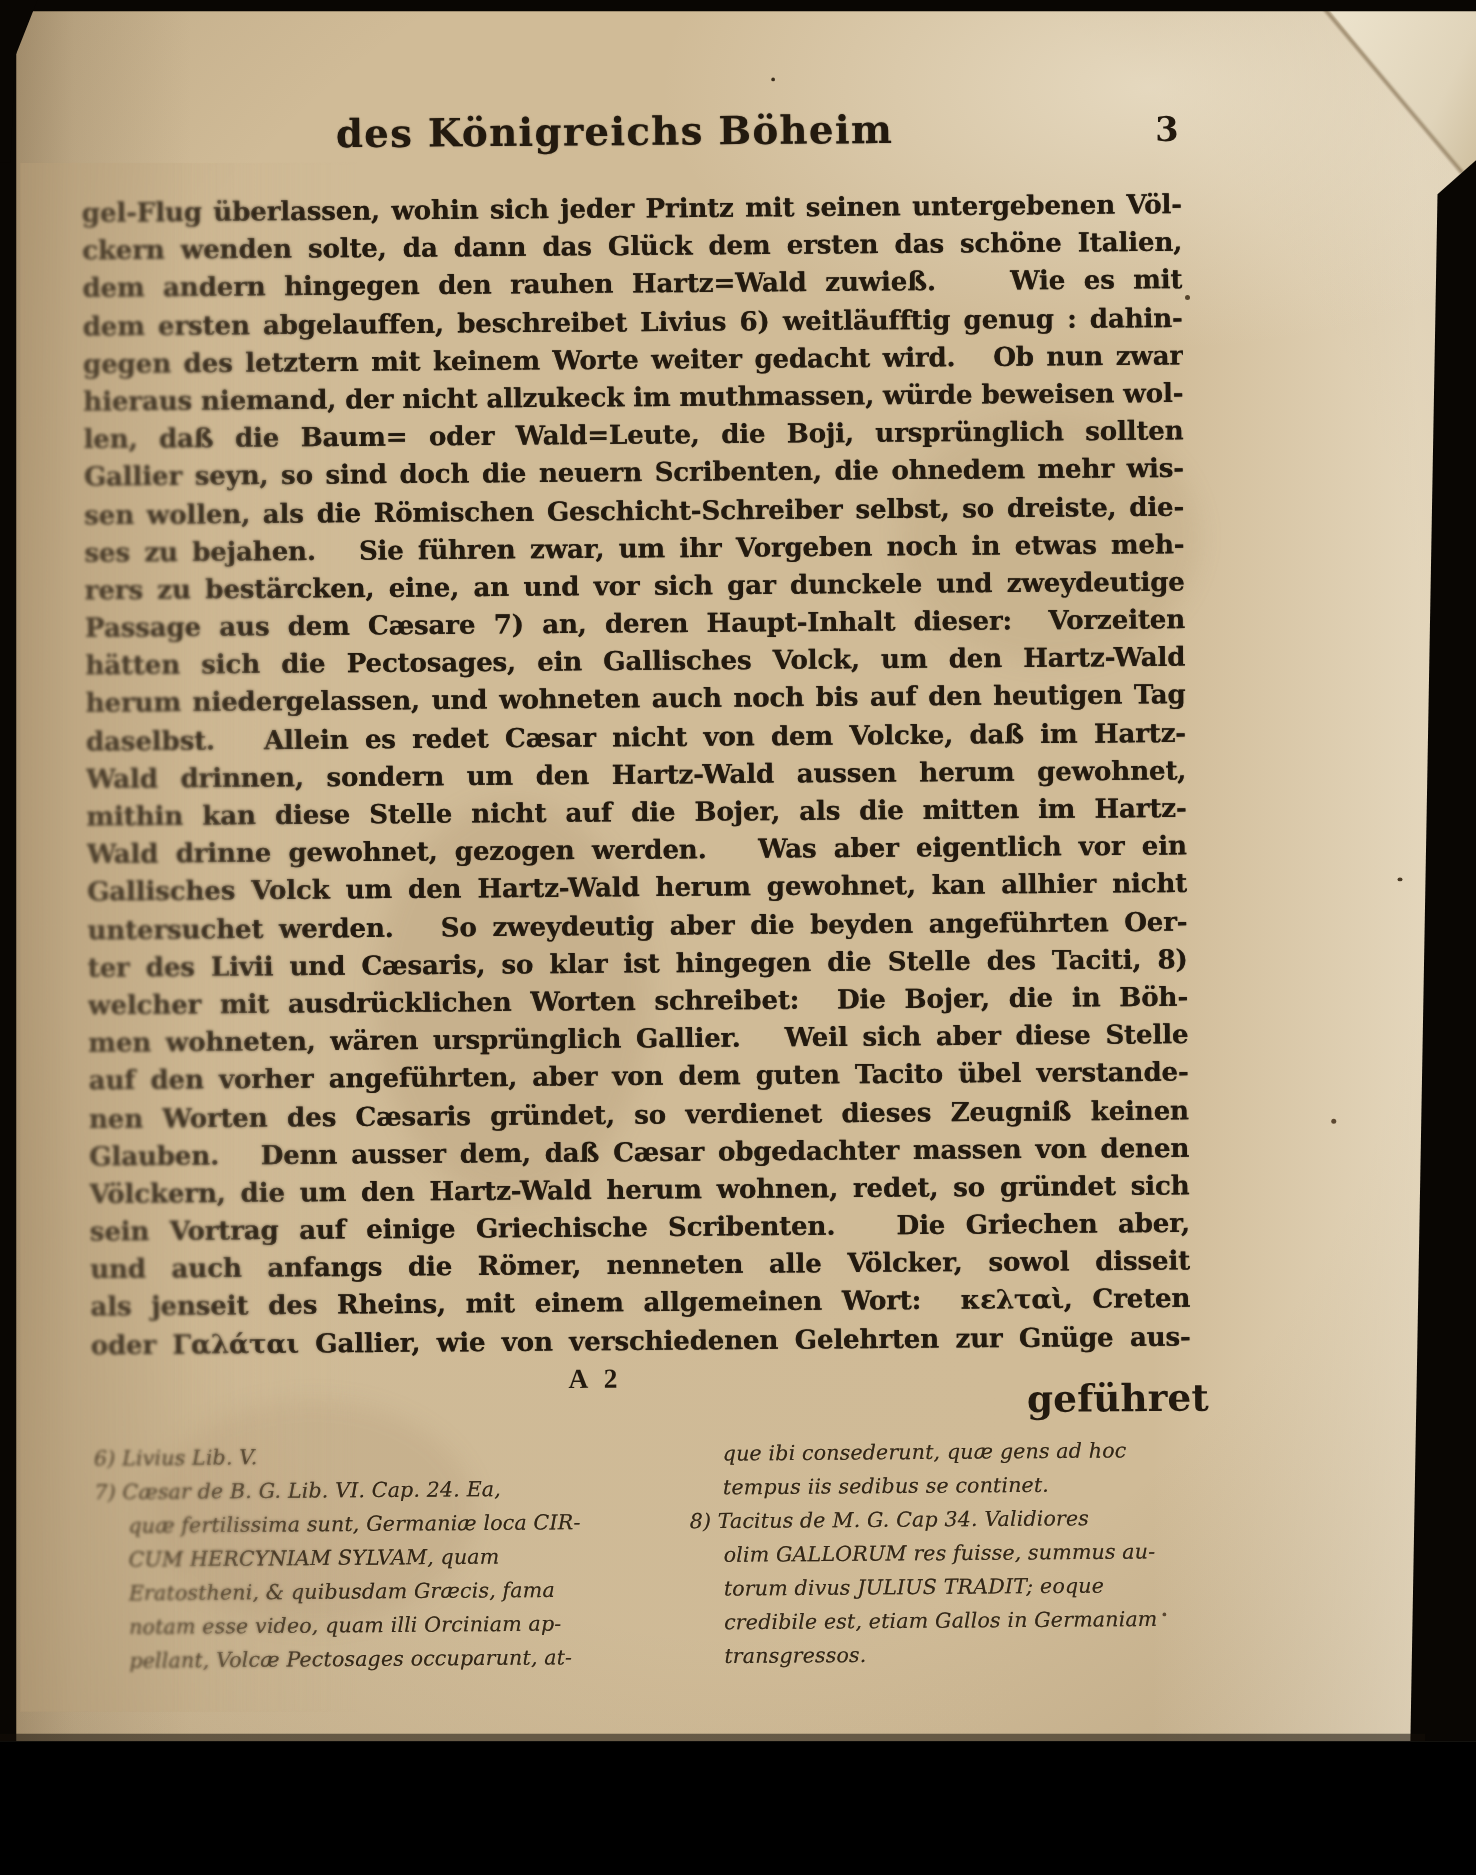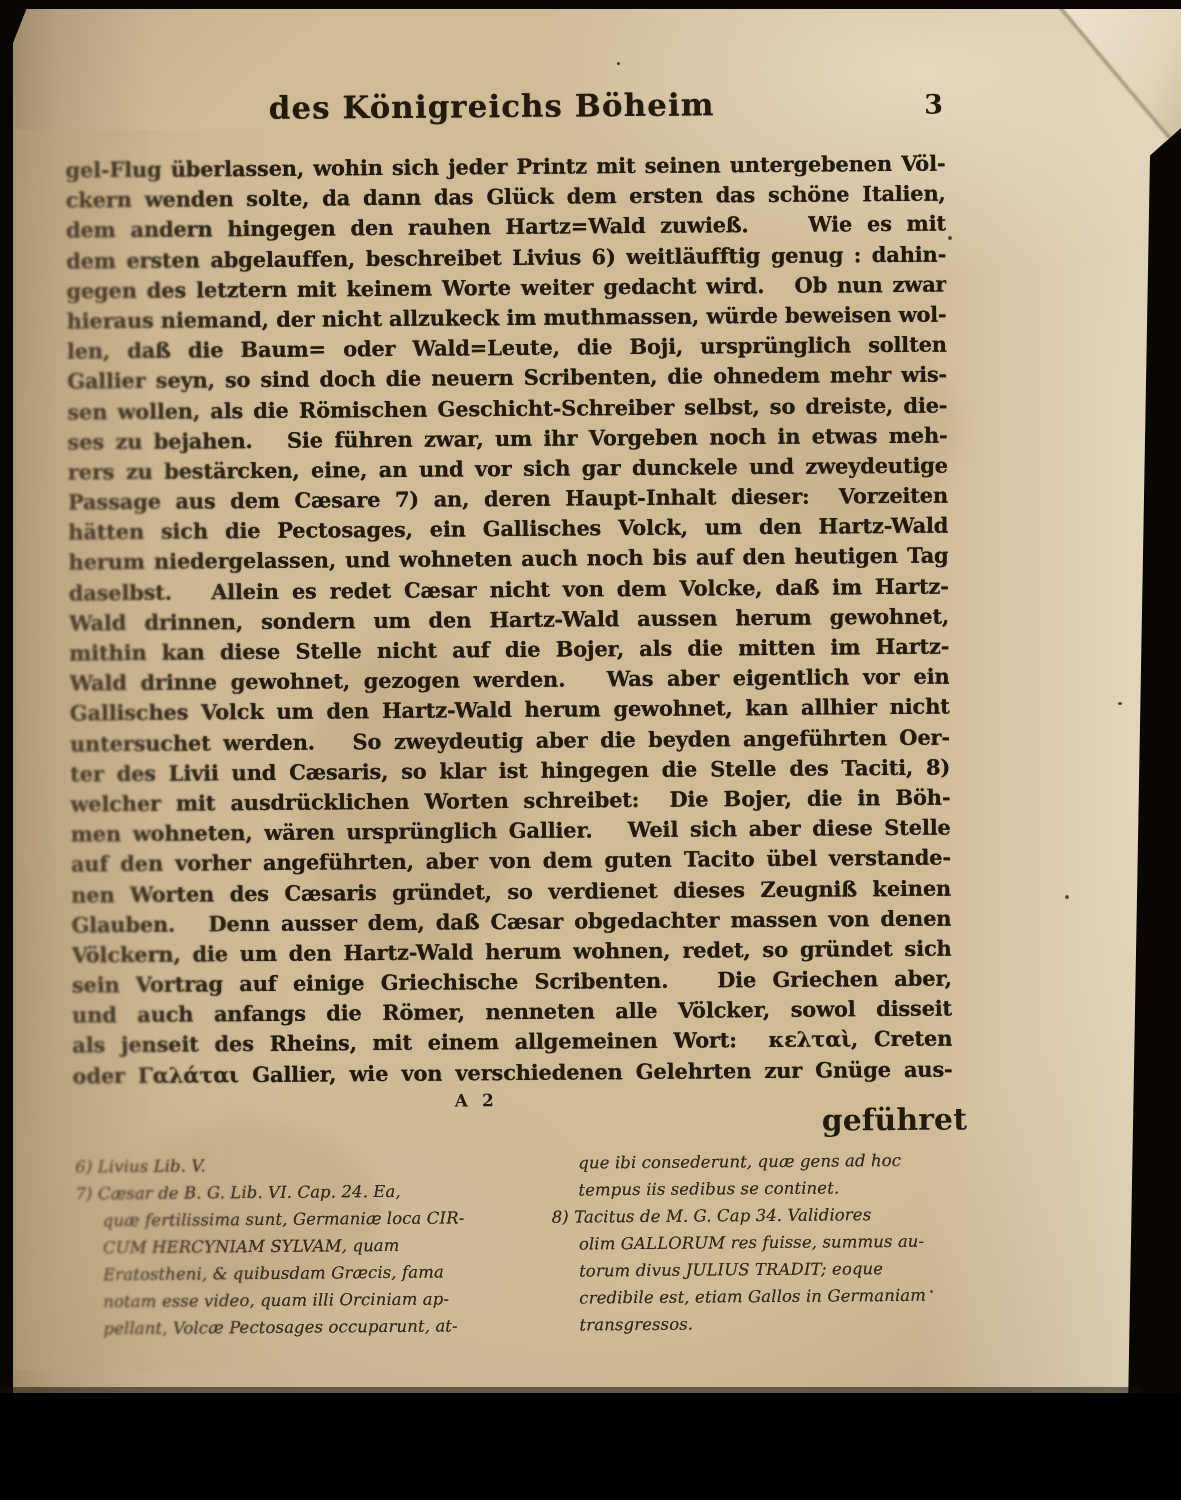--- a/index.html
+++ b/index.html
@@ -42,21 +42,21 @@
   .hdr{position:relative;height:52px;}
   .hdr .title{position:absolute;left:50%;transform:translateX(-53%);top:0;
     font-size:31px;font-weight:bold;letter-spacing:1px;white-space:nowrap;
     text-shadow:0 0 1px rgba(30,22,12,.6);}
   .hdr .pnum{position:absolute;right:2px;top:4px;font-size:27px;font-weight:bold;}
   .bodytext{position:absolute;left:0;top:64px;width:880px;}
   .bline{font-size:21px;font-weight:bold;line-height:30.2px;height:30.2px;
     white-space:pre-wrap;text-align:justify;text-align-last:justify;
     letter-spacing:-.2px;text-shadow:0 0 .7px rgba(32,24,13,.75);overflow:hidden;}
   .sigrow{position:absolute;left:0;top:1002px;width:880px;height:60px;font-weight:bold;}
-  .sig{position:absolute;left:50%;transform:translateX(-58px);font-size:17px;letter-spacing:4px;}
+  .sig{position:absolute;left:50%;transform:translateX(-58px);font-size:22px;letter-spacing:4px;font-family:Liberation Serif, serif;}
   .cw{position:absolute;right:-14px;top:15px;font-size:30px;}
   .fnotes{position:absolute;left:0;top:1062px;width:880px;font-style:italic;color:#332717;}
   .fncol{position:absolute;top:0;}
   .fncol.l{left:2px;width:462px;}
   .fncol.r{left:478px;width:382px;}
   .fline{font-size:16.5px;line-height:27px;height:27px;white-space:pre;overflow:visible;
     letter-spacing:.1px;text-shadow:0 0 .5px rgba(50,38,22,.6);}
   .fline.indent{padding-left:27px;}
 </style>
 </head>

